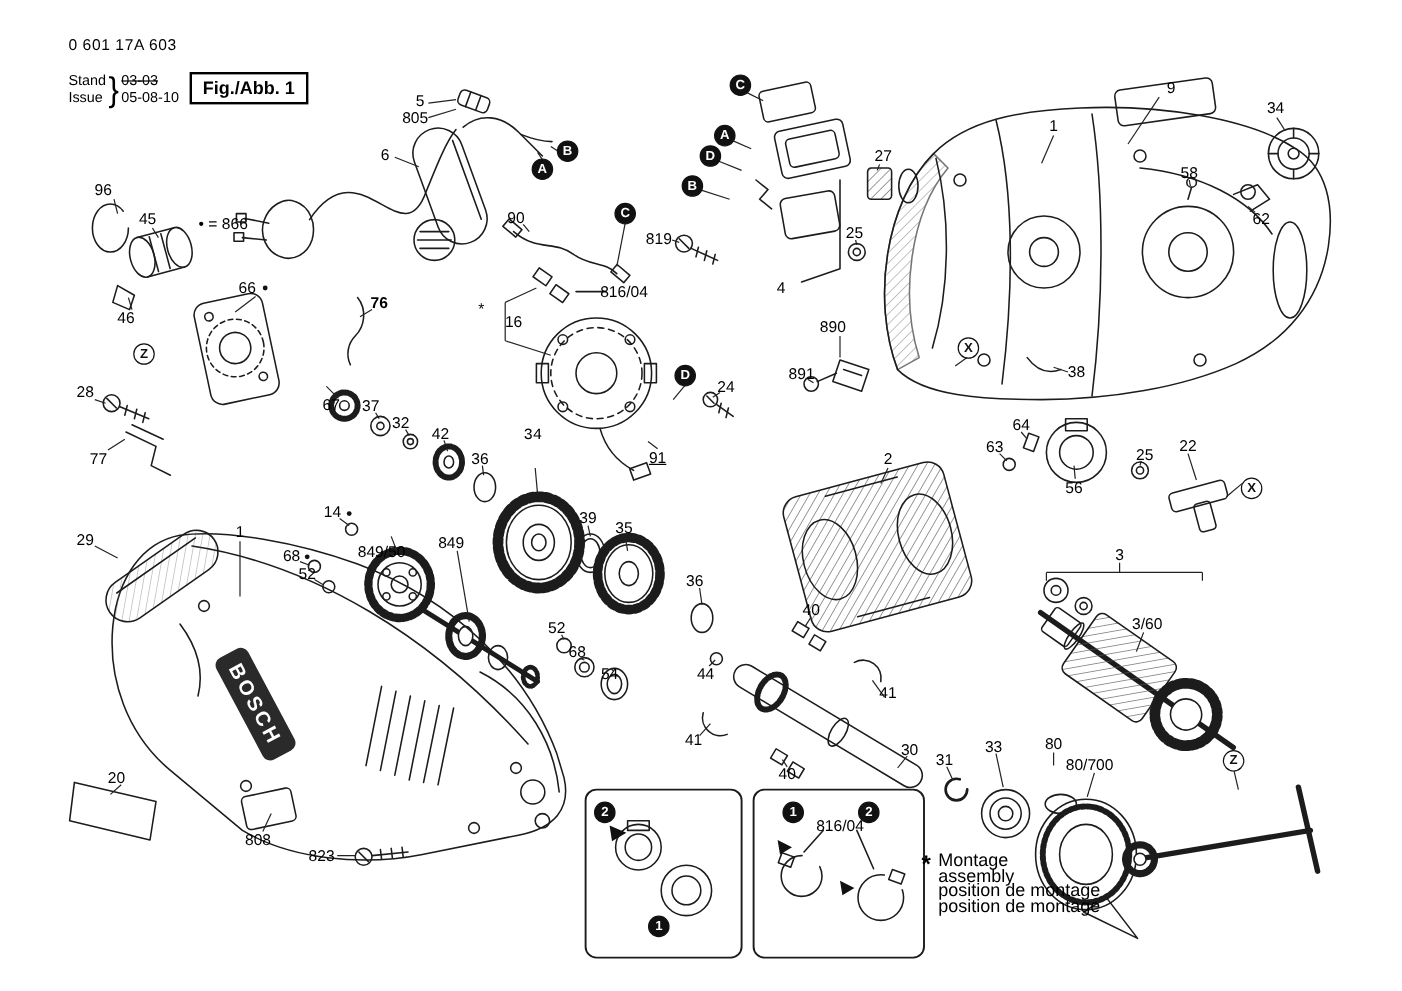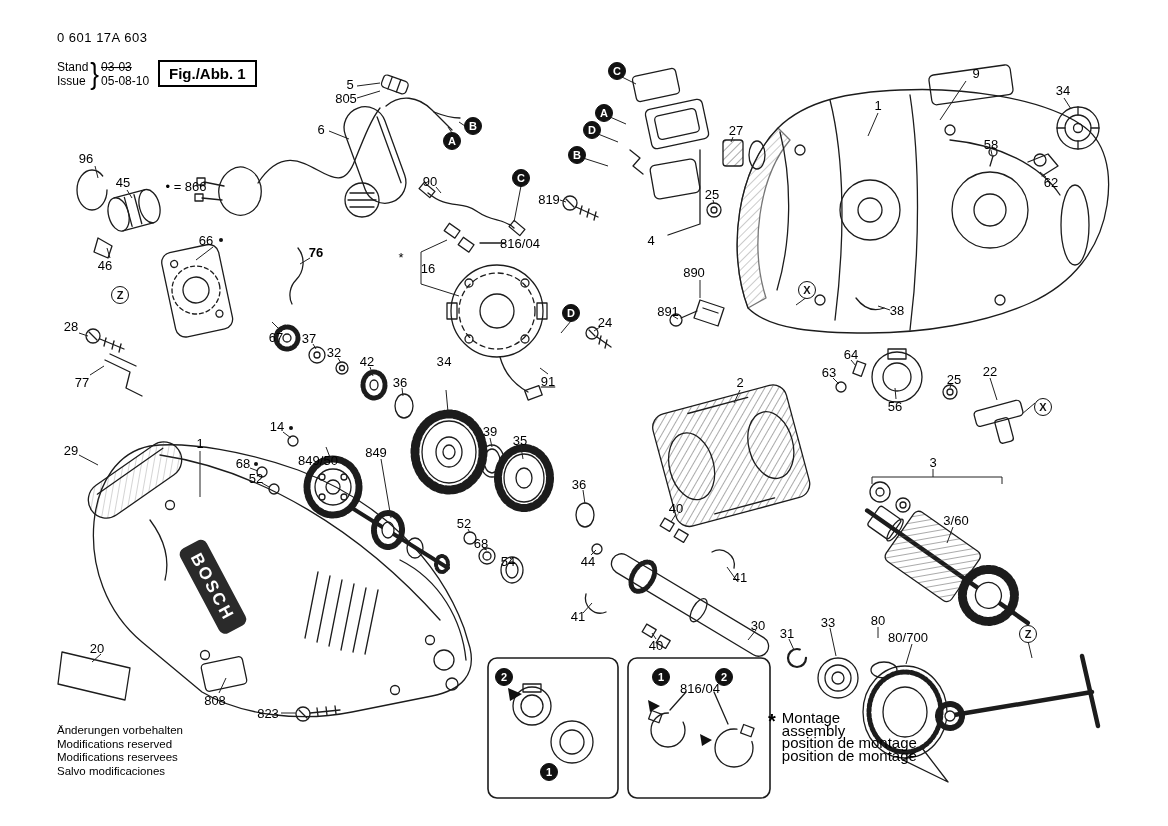--- a/index.html
+++ b/index.html
@@ -613,26 +613,20 @@
       <span class="callout light" style="left: 120px; top: 295px;">Z</span>
       <span class="callout light" style="left: 807px; top: 290px;">X</span>
       <span class="callout light" style="left: 1043px; top: 407px;">X</span>
       <span class="callout light" style="left: 1028px; top: 634px;">Z</span>
       <span class="callout dark" style="left: 504px; top: 677px;">2</span>
       <span class="callout dark" style="left: 549px; top: 772px;">1</span>
       <span class="callout dark" style="left: 661px; top: 677px;">1</span>
       <span class="callout dark" style="left: 724px; top: 677px;">2</span>
     </div>
 
-<div class="footer">
-  <div>Änderungen vorbehalten</div>
-  <div>Modifications reserved</div>
-  <div>Modifications reservees</div>
-  <div>Salvo modificaciones</div>
-</div>
 
 <div class="legend">
   <span class="star">*</span>
   <div class="lines">
     <div>Montage</div>
     <div>assembly</div>
     <div>position de montage</div>
     <div>position de montage</div>
   </div>
 </div>

